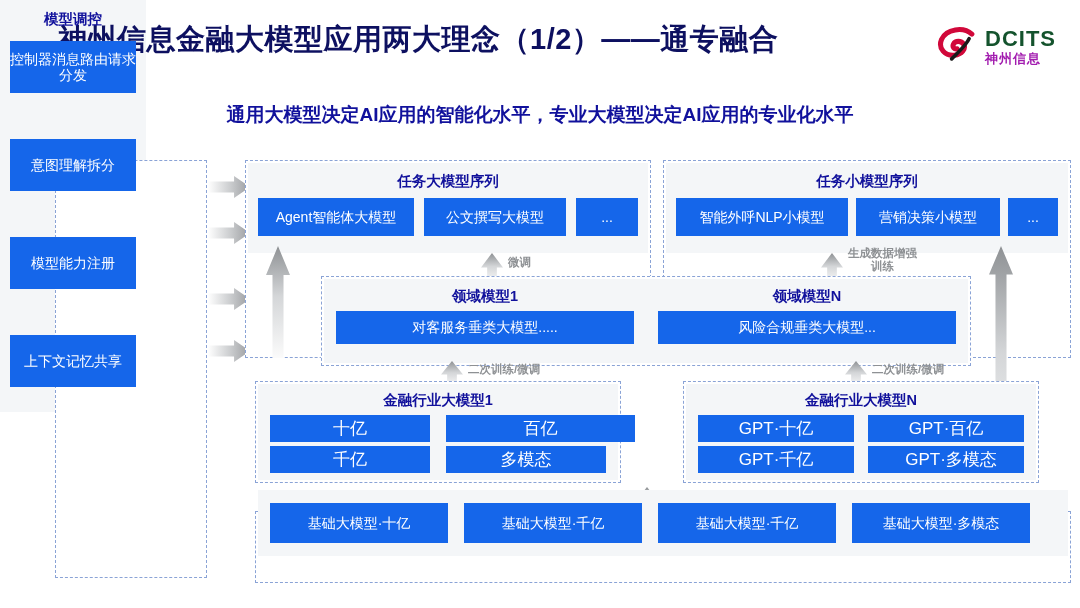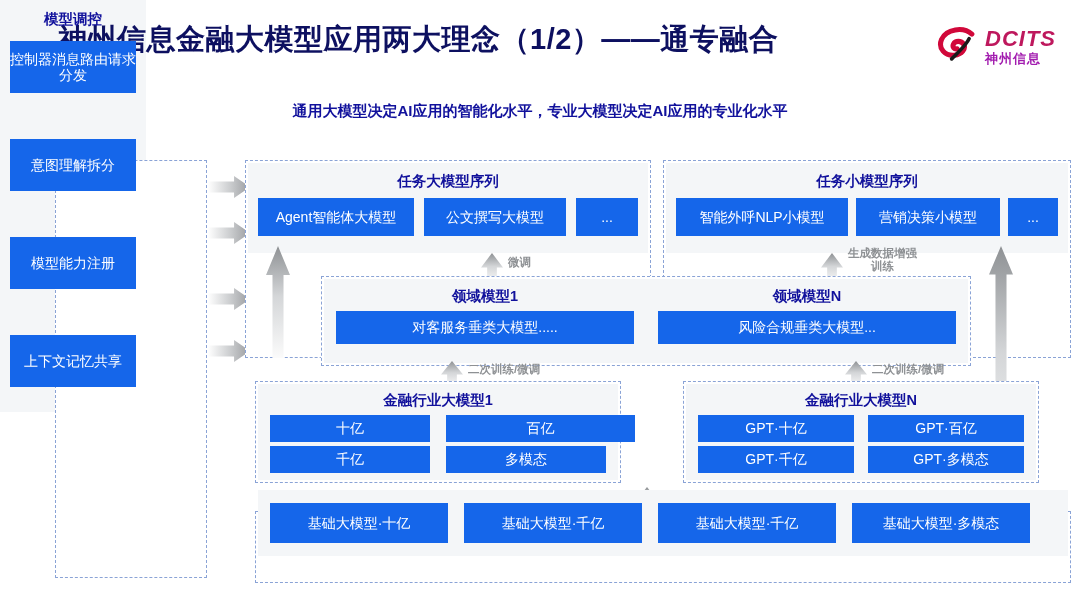--- a/index.html
+++ b/index.html
@@ -28,32 +28,32 @@
   #title-accent-bar i:nth-child(3) { background: #2ec2ef; }
 
   #brand-logo {
     position: absolute; right: 14px; top: 20px;
     width: 130px; height: 52px;
     display: flex; align-items: center;
   }
   #brand-mark { width: 46px; height: 46px; flex: none; }
   #brand-text { margin-left: 3px; line-height: 1; }
   #brand-name {
-    font-size: 22px; font-weight: bold; color: #be185d;
-    letter-spacing: 1px; font-style: italic;
+    font-size: 22px; font-weight: bold; color: #14532d;
+    letter-spacing: 1px; 
   }
   #brand-sub {
     font-size: 13px; font-weight: bold; color: #a21caf;
     letter-spacing: 1px; margin-top: 2px;
   }
 
   #subtitle {
     position: absolute; left: 0; top: 102px; width: 1080px;
     text-align: center;
-    font-size: 15px; font-weight: bold; color: #11119c;
+    font-size: 19px; font-weight: bold; color: #11119c;
   }
 
   
   .dashed-panel {
     position: absolute;
     border: 1px dashed #8aa3d6;
     background: #ffffff;
   }
   .inner-grey {
     position: absolute;
@@ -65,21 +65,21 @@
   }
   .blue-box {
     background: #1566ea;
     color: #ffffff;
     display: flex; align-items: center; justify-content: center;
     text-align: center;
     font-size: 14px;
     line-height: 1.15;
     position: absolute;
   }
-  .blue-box.small { font-size: 14px; }
+  .blue-box.small { font-size: 17px; }
 
   
   #sidebar-panel { left: 58px; top: 163px; width: 146px; height: 412px; background: #f4f6f8; }
   #sidebar-title { position: absolute; left: 0; top: 10px; width: 146px; }
   .sidebar-box { left: 10px; width: 126px; }
 
   
   .arrow-right {
     position: absolute;
     background: linear-gradient(to right, #ffffff 0%, #c9cbcd 55%, #9a9c9f 100%);

